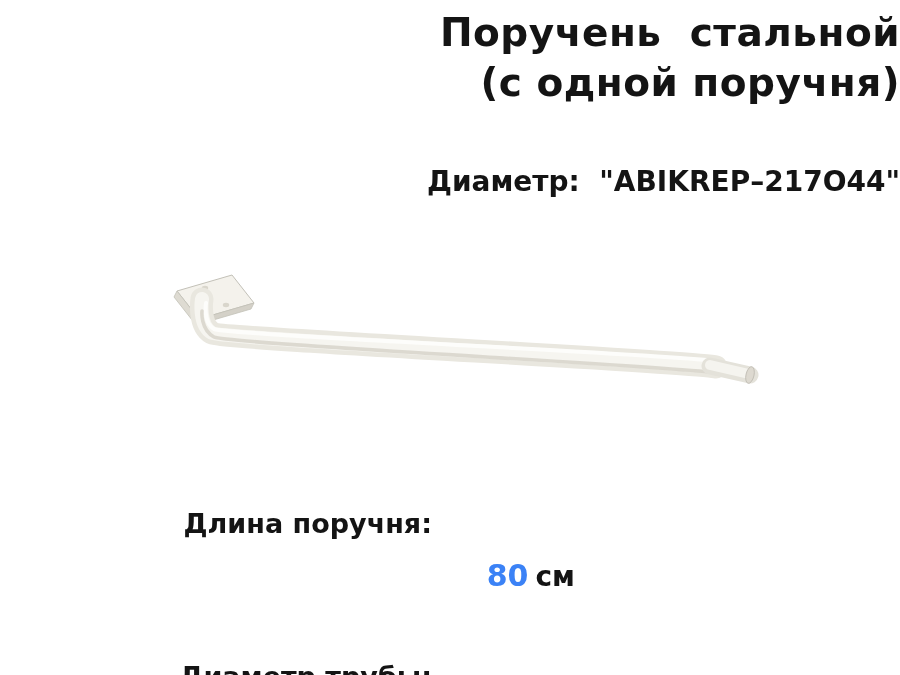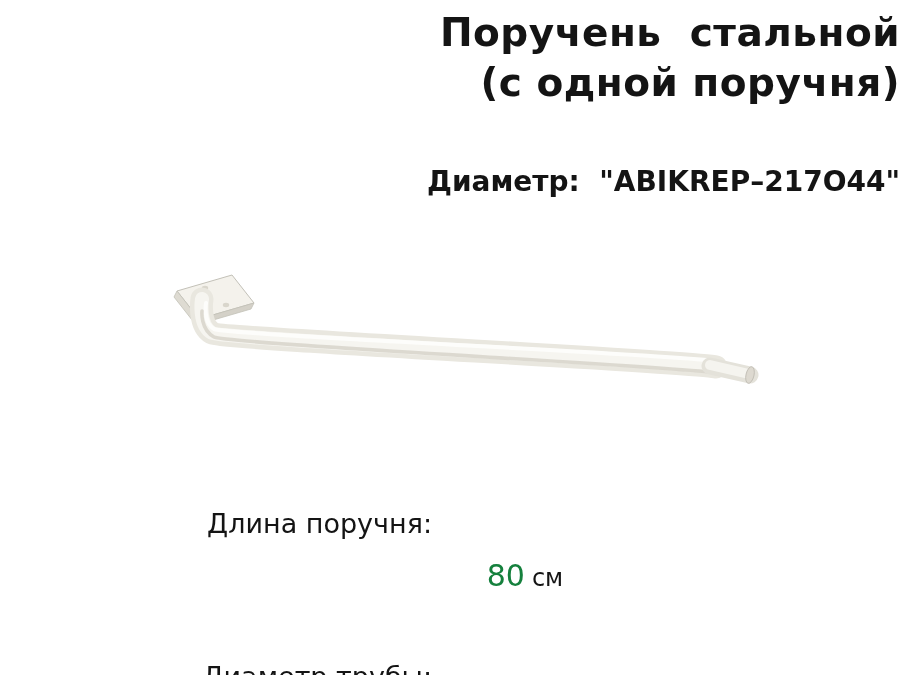--- a/index.html
+++ b/index.html
@@ -67,35 +67,35 @@
   }
   .spec-row {
     display: flex;
     align-items: baseline;
     justify-content: center;
     line-height: 48px;
     white-space: pre;
   }
   .spec-label {
     font-size: 27px;
-    font-weight: normal;
+    font-weight: bold;
     color: #141414;
     text-align: right;
     width: 292px;
     padding-right: 14px;
     box-sizing: border-box;
   }
   .spec-value {
     font-size: 30px;
-    font-weight: normal;
-    color: #15803d;
+    font-weight: bold;
+    color: #3b82f6;
   }
   .spec-unit {
-    font-size: 24px;
-    font-weight: normal;
+    font-size: 28px;
+    font-weight: bold;
     color: #141414;
     margin-left: 7px;
     margin-top: 40px;
   }
   .spec-valwrap {
     width: 300px;
     text-align: left;
   }
 </style>
 </head>

